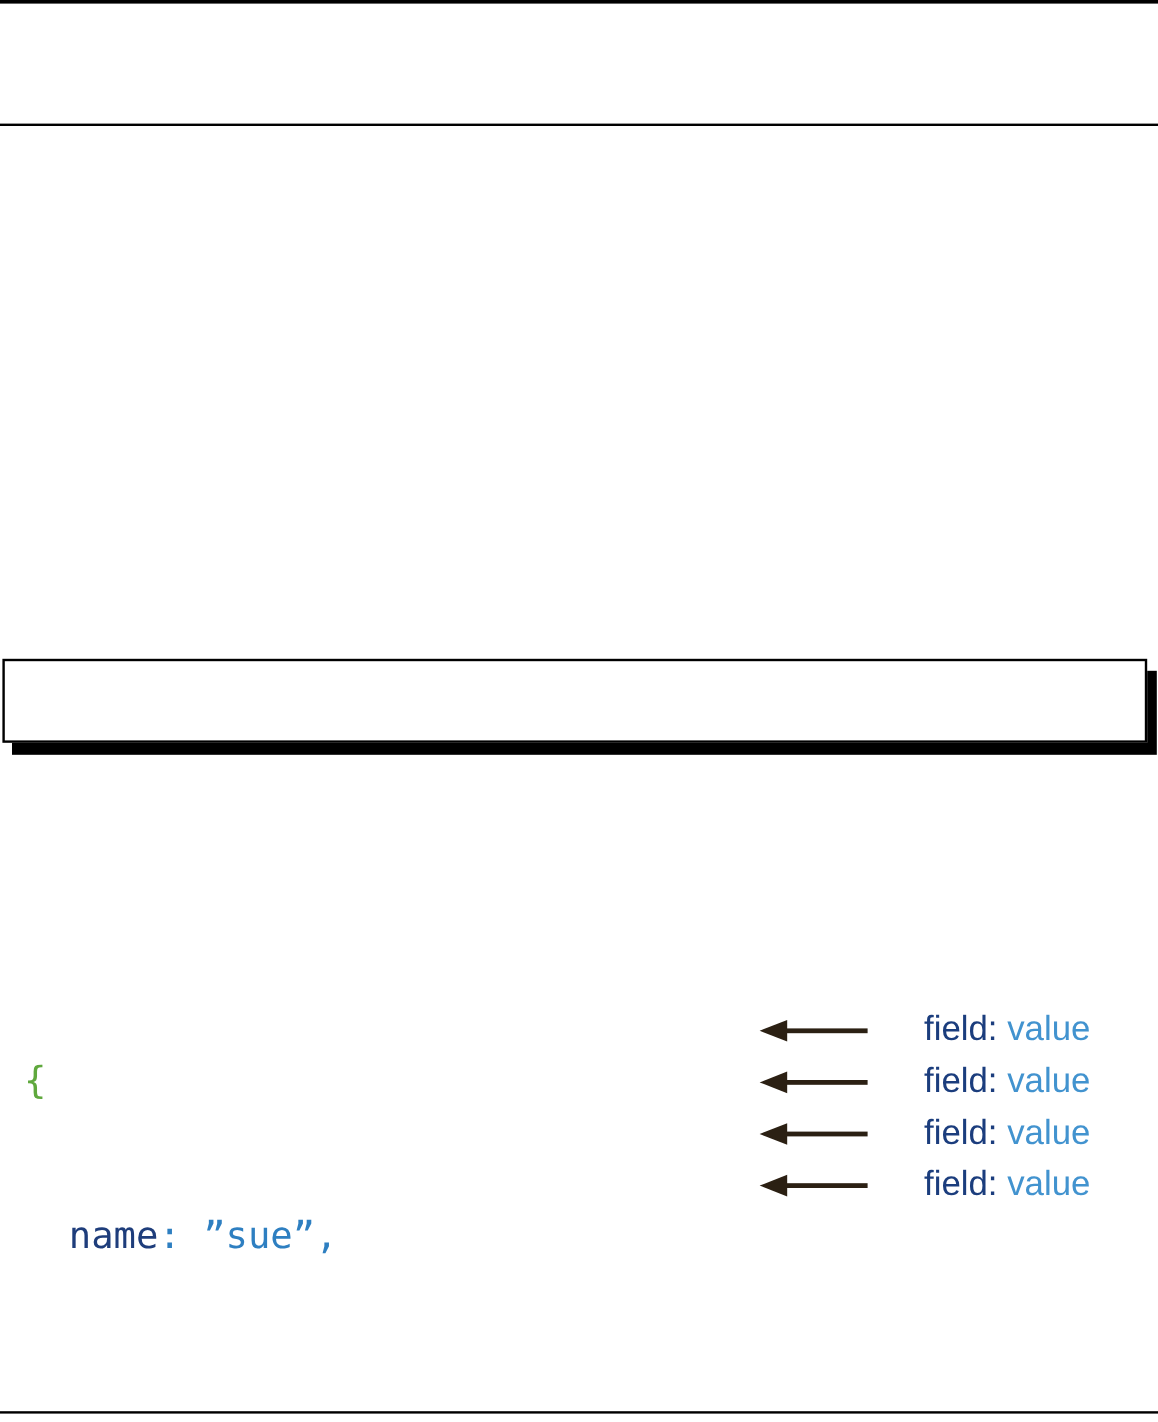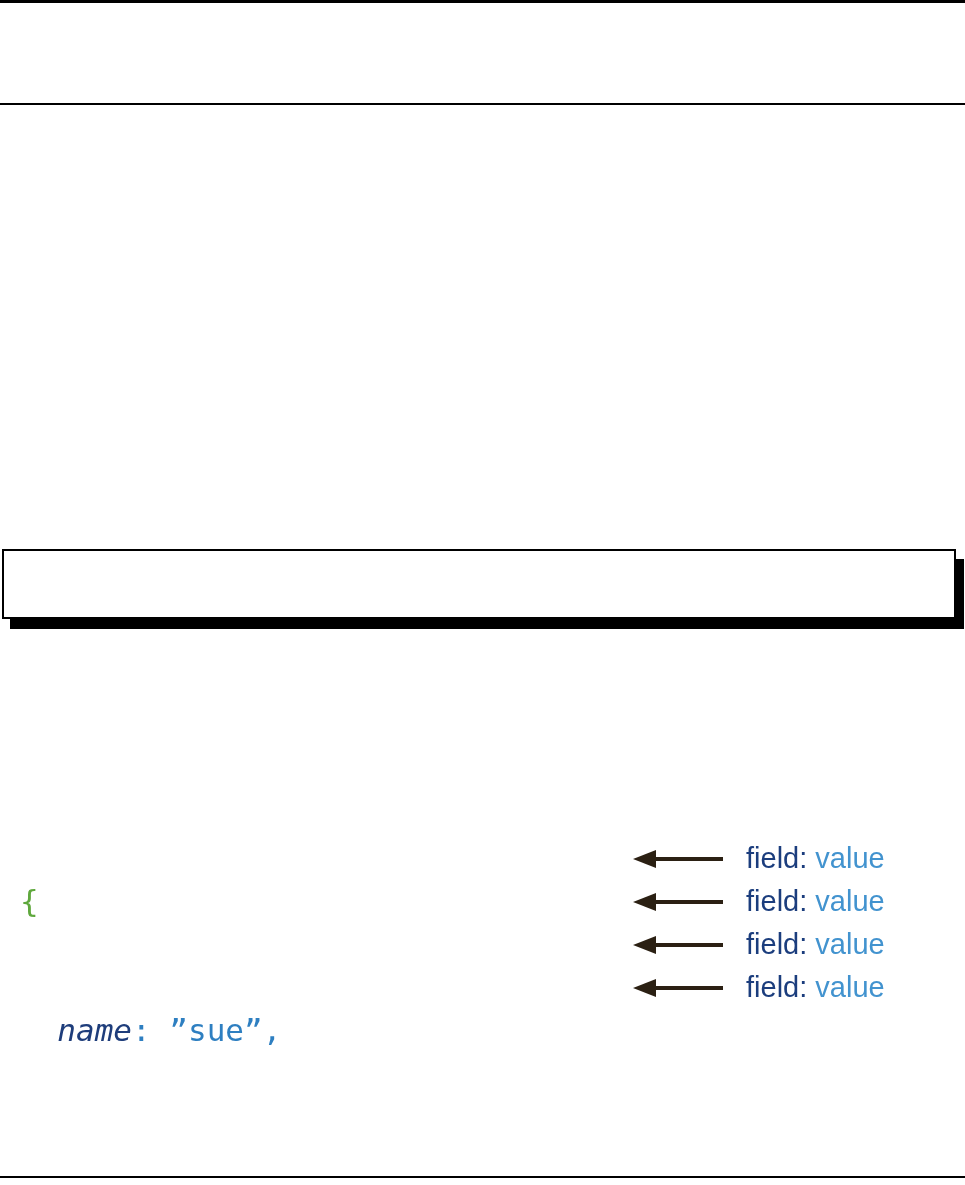--- a/index.html
+++ b/index.html
@@ -26,31 +26,32 @@
 
   .code {
     position: absolute;
     left: 20px; top: 794px;
     font-family: "DejaVu Sans Mono", monospace;
     font-size: 31px;
     line-height: 43px;
     white-space: pre;
   }
   .code .brace { color: var(--brace-green, #5fa83d); }
-  .code .field { color: var(--field-navy, #1e3d7b); font-style: italic; }
+  .code .field { color: var(--field-navy, #1e3d7b); }
   .code .punct, .code .value { color: var(--value-blue, #2e7fc1); }
 
   .annotations {
     position: absolute;
     left: 633px; top: 837px;
   }
   .ann-row {
     height: 43px;
     display: flex;
     align-items: center;
+    gap: 24px;
   }
   .arrow { display: flex; align-items: center; flex: 0 0 auto; }
   .arrow-head {
     width: 0; height: 0;
     border-top: 9px solid transparent;
     border-bottom: 9px solid transparent;
     border-right: 23px solid var(--arrow-brown, #2b2013);
   }
   .arrow-shaft {
     width: 68px; height: 4px;

